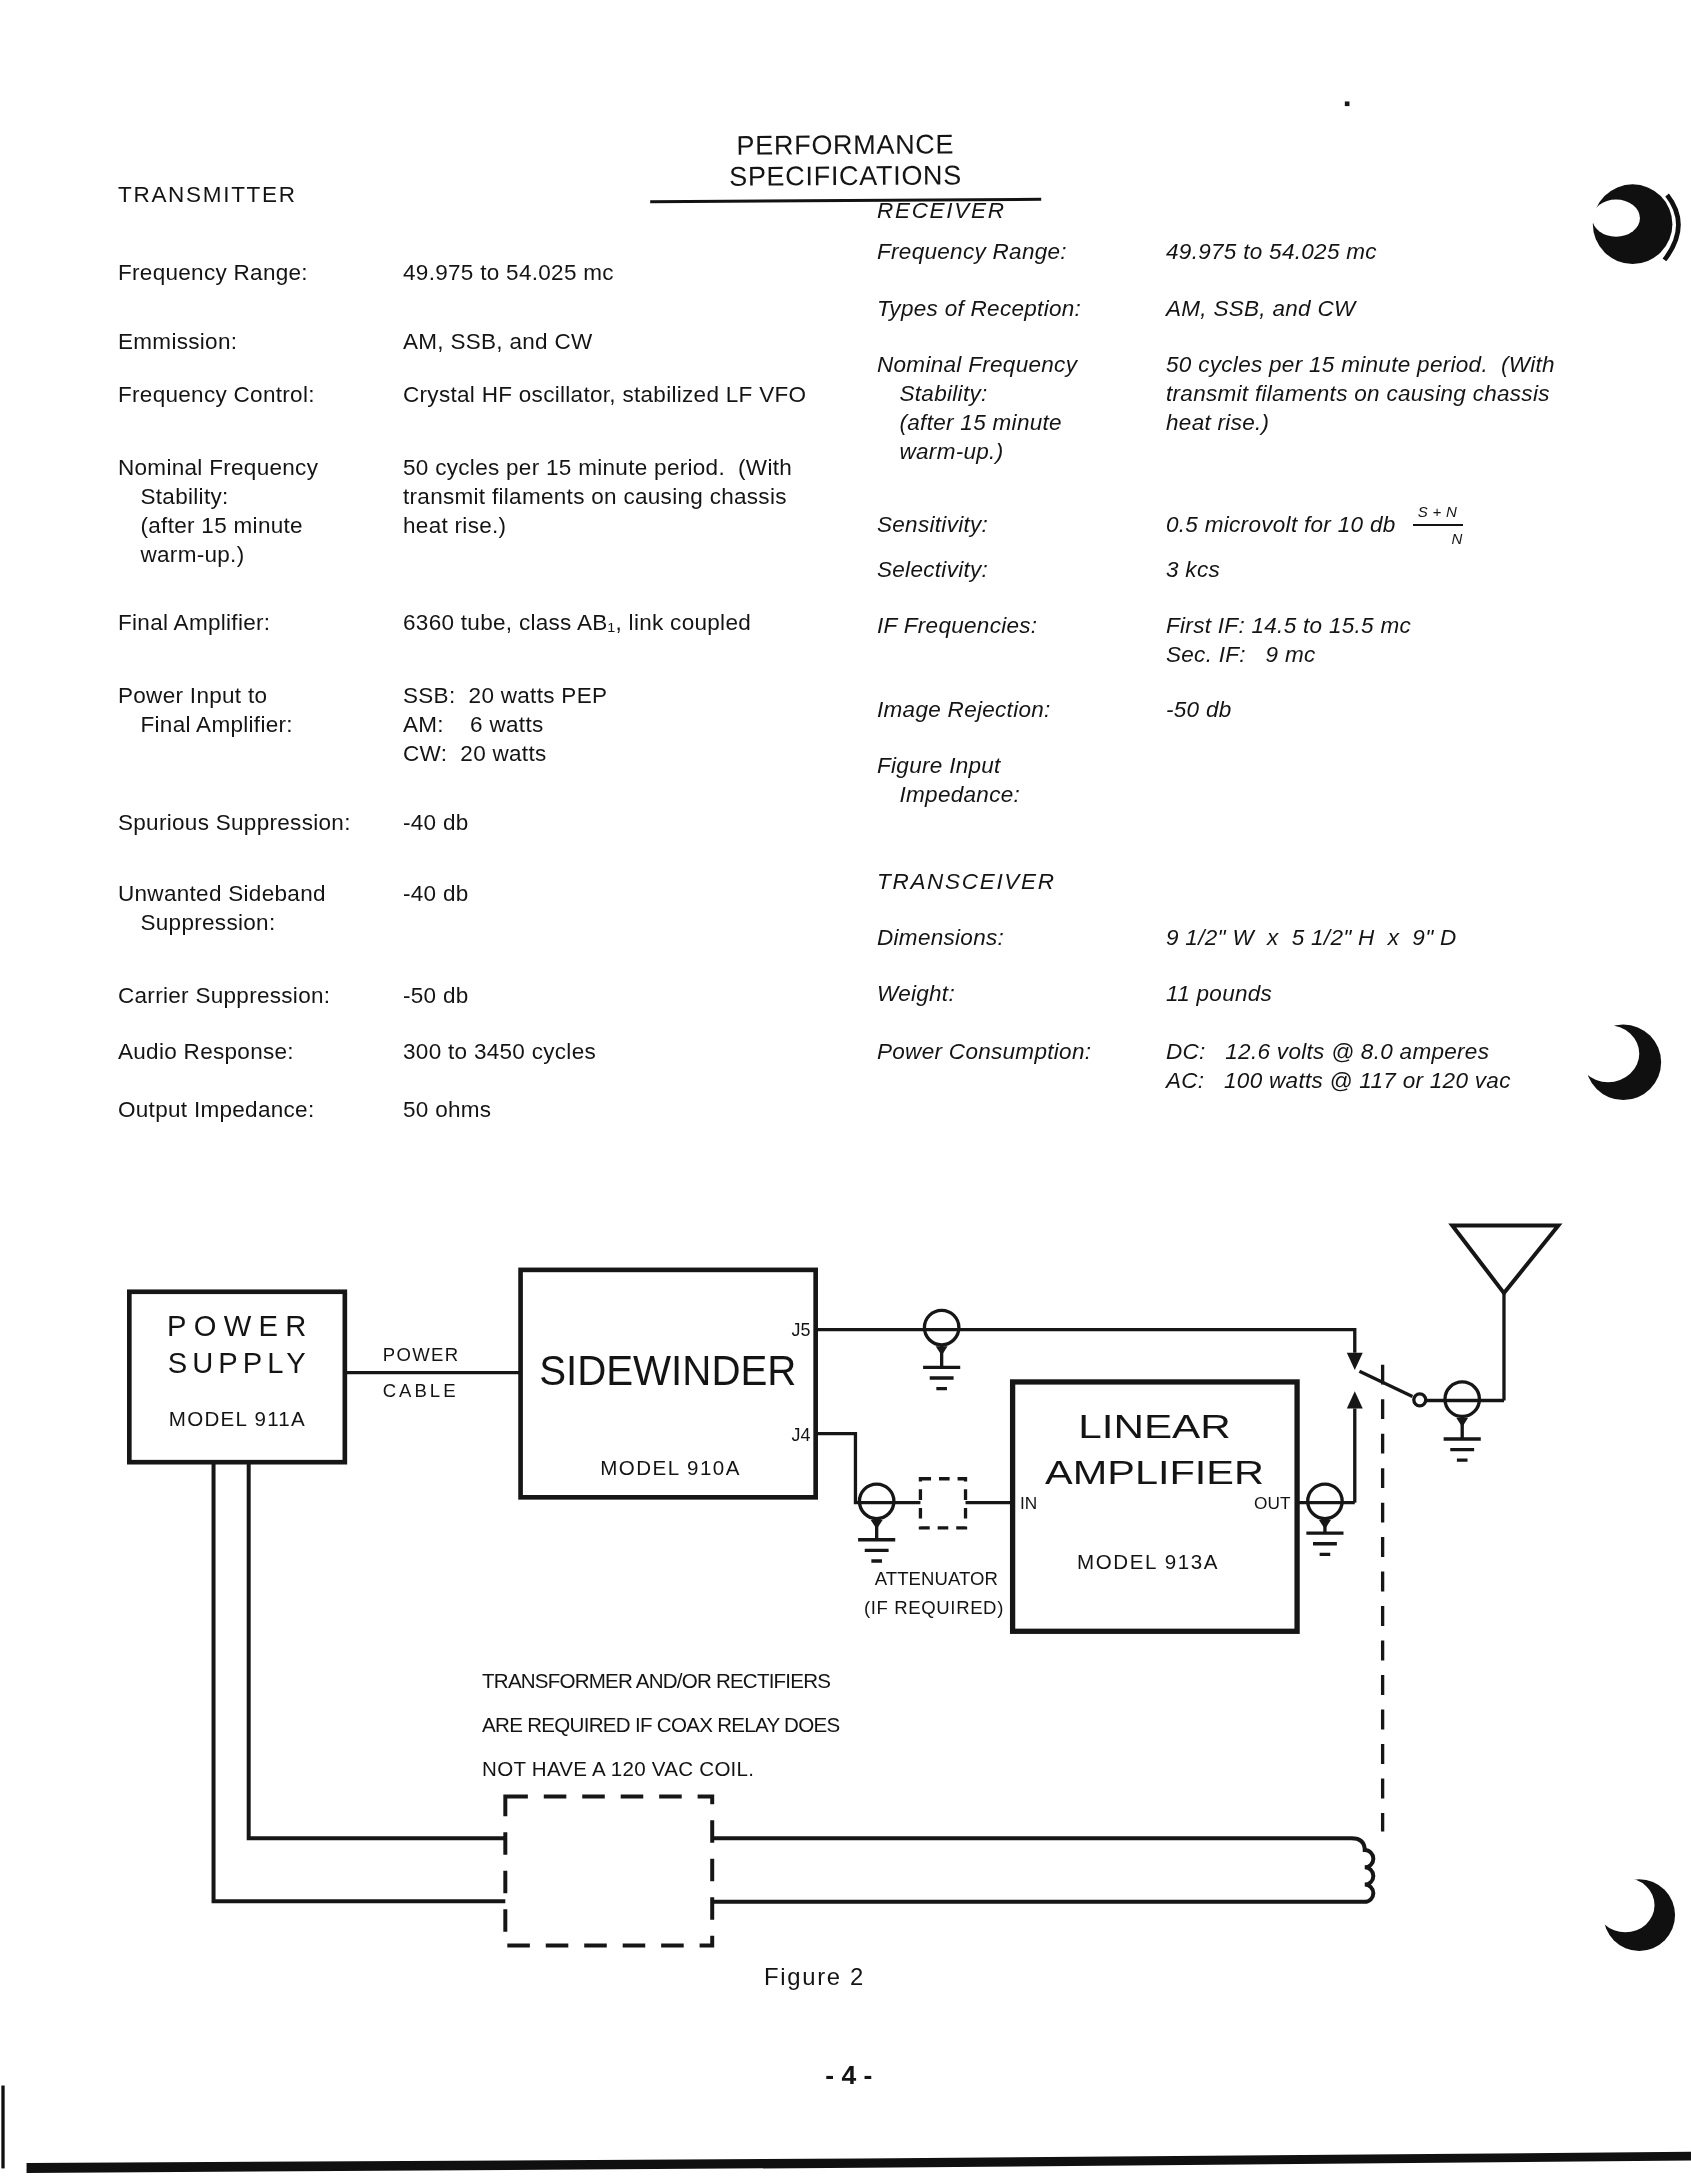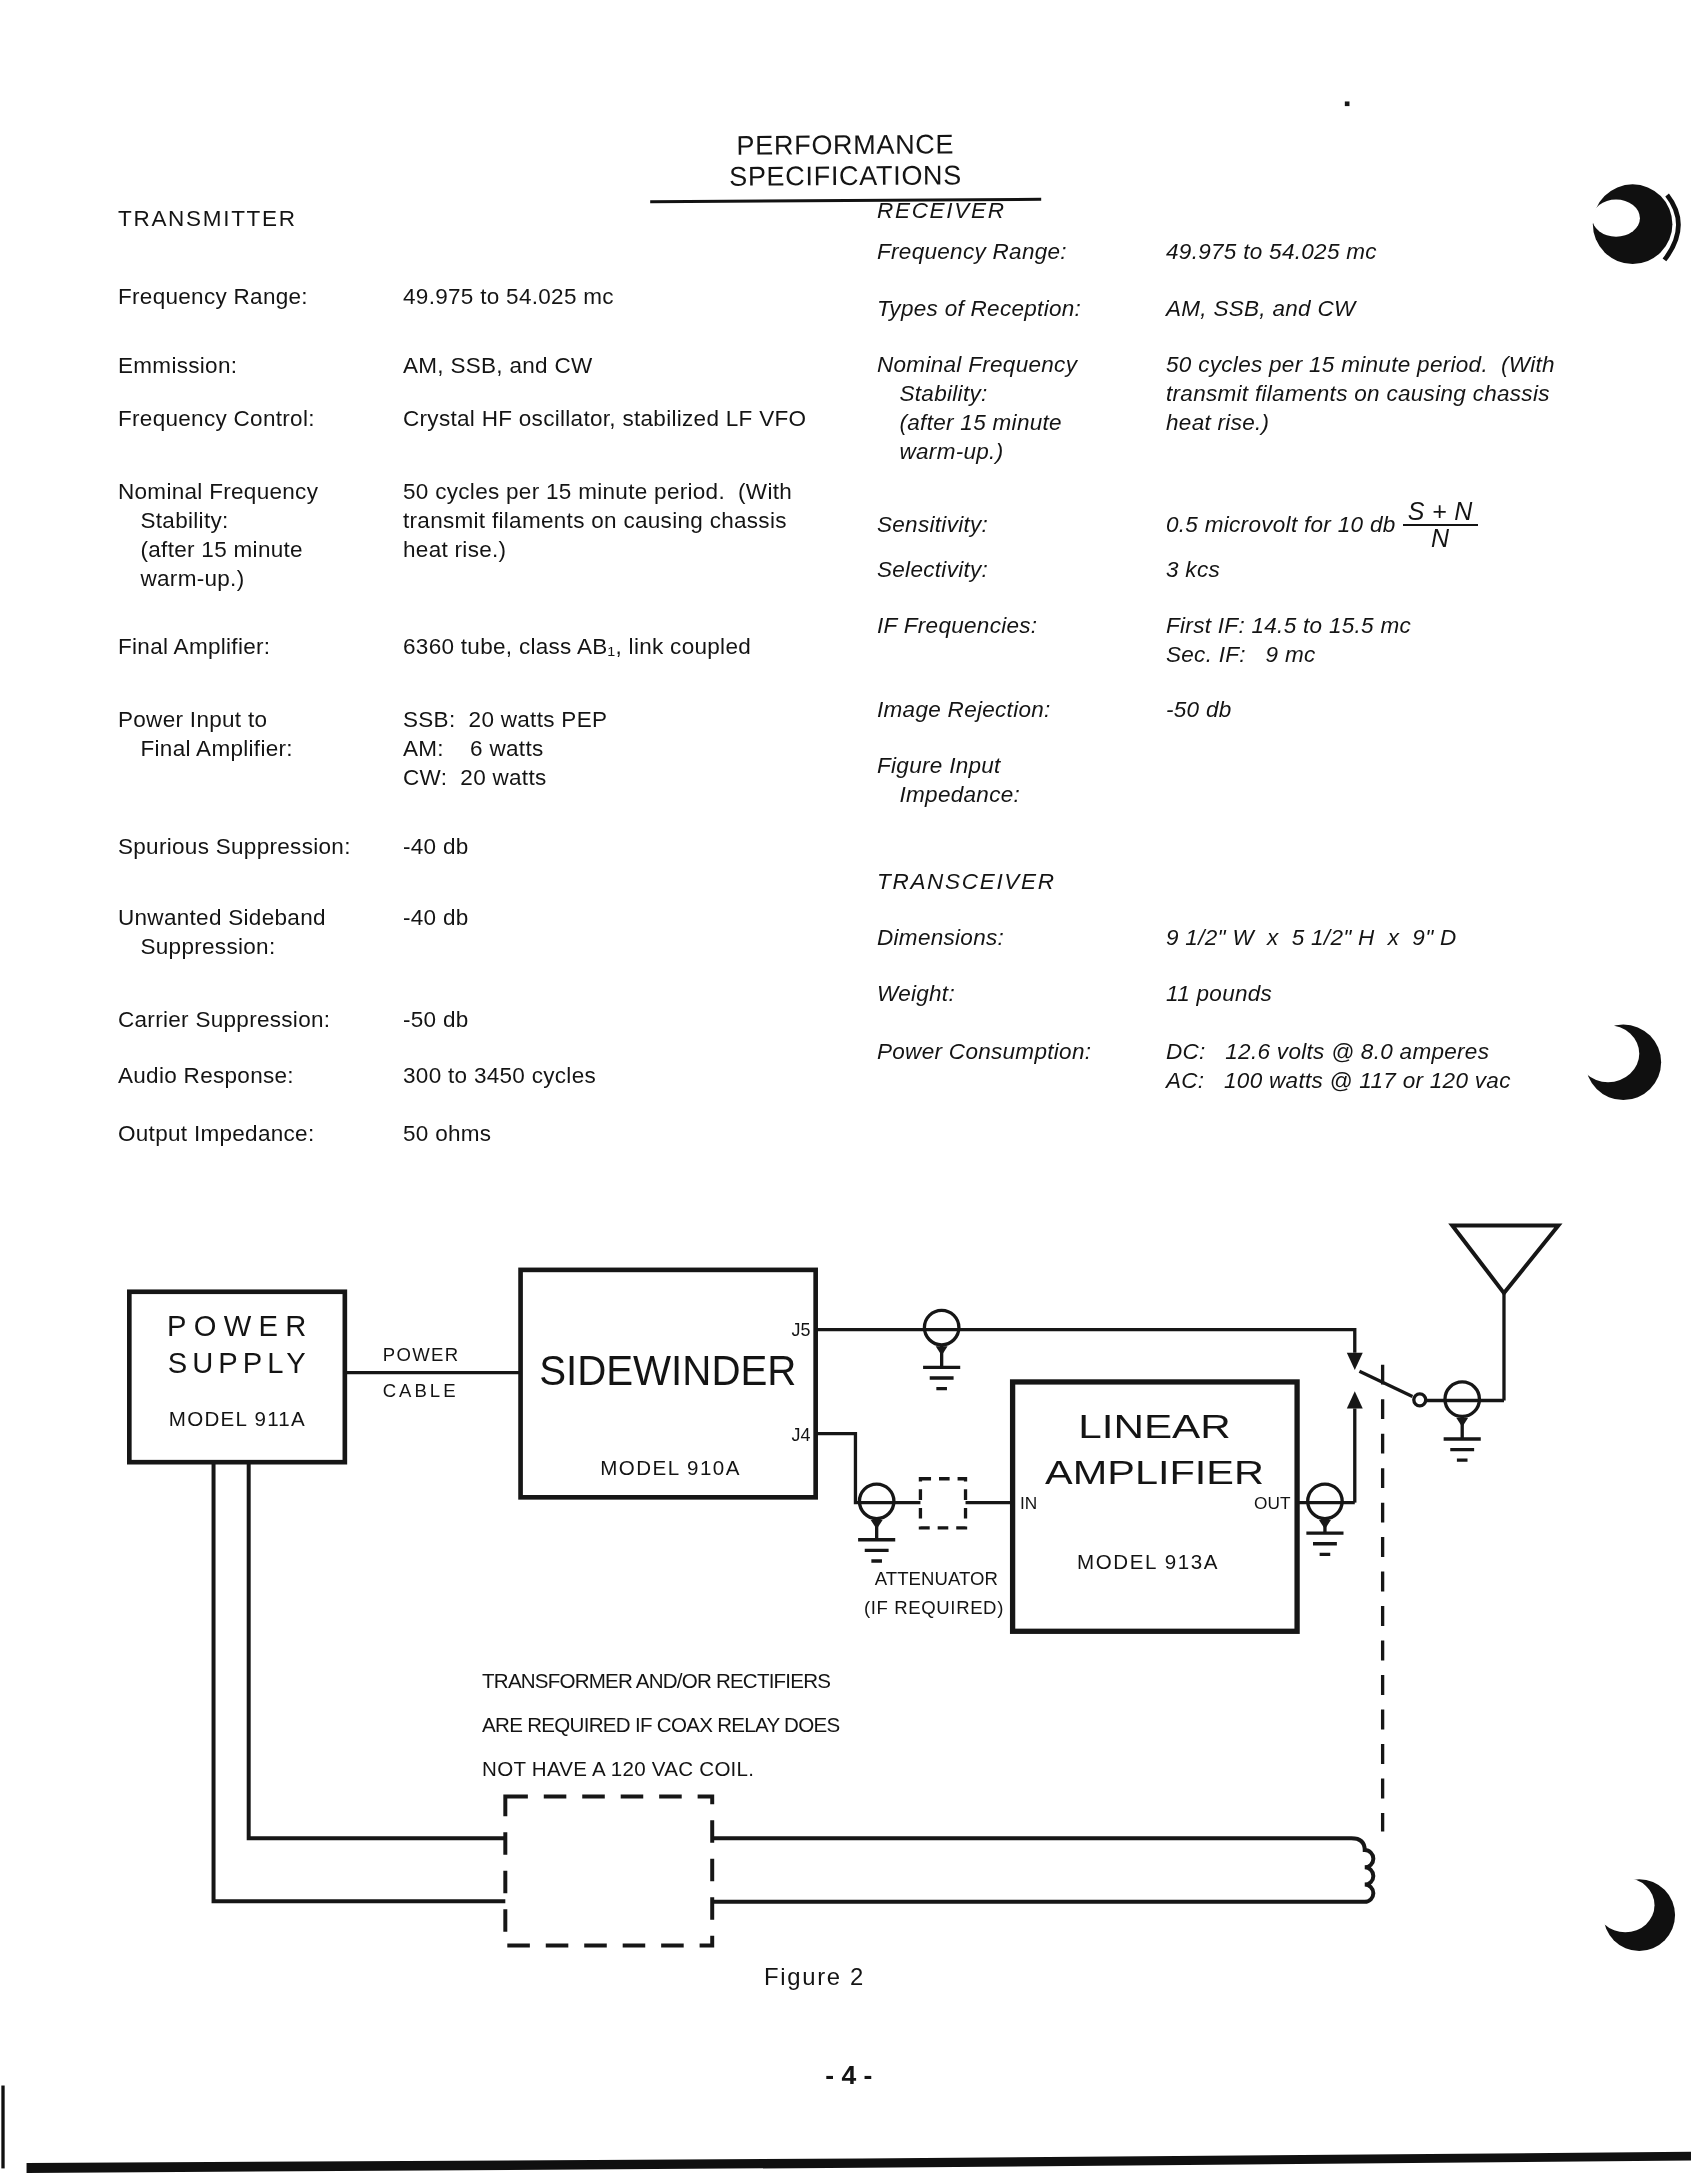--- a/index.html
+++ b/index.html
@@ -4,32 +4,32 @@
 <style>
   html,body{margin:0;padding:0;background:#e8e8e8;}
   .page{position:relative;width:1691px;height:2183px;background:#ffffff;overflow:hidden;
         font-family:"Liberation Sans", "DejaVu Sans", sans-serif;color:#141414;}
   
   .title-wrap{position:absolute;left:650px;top:130px;width:391px;text-align:center;
               font-size:27px;letter-spacing:0.7px;padding-bottom:6.6px;
               border-bottom:3.3px solid #121212;transform:rotate(-0.35deg);}
   
   .col{position:absolute;font-size:22.5px;line-height:29px;letter-spacing:0.3px;}
-  .col-left{left:118px;top:204px;width:743px;}
+  .col-left{left:118px;top:180px;width:743px;}
   .col-right{left:877px;top:196px;width:783px;font-style:italic;}
   .col h2{margin:0;font-size:22.5px;font-weight:400;letter-spacing:1.7px;line-height:29px;}
   .row{display:flex;align-items:flex-start;gap:32px;}
   .lbl{width:253px;flex:none;}
   .col-right .lbl{width:257px;}
   .val{flex:1;}
   .lbl div,.val div{white-space:pre;}
   .lbl div:nth-child(n+2){padding-left:22.5px;}
   
   .sens{display:flex;align-items:center;min-height:56px;}
-  .frac{display:inline-block;text-align:center;font-size:25px;line-height:25px;margin-left:7px;}
+  .frac{display:inline-block;text-align:right;font-size:15px;line-height:25px;margin-left:17px;}
   .frac .num{display:block;border-bottom:2px solid #141414;padding:0 5.3px;}
   .frac .den{display:block;}
   
   .diagram{position:absolute;left:0;top:0;width:1691px;height:2183px;}
   svg text{font-family:"Liberation Sans", "DejaVu Sans", sans-serif;fill:#141414;}
 </style>
 </head>
 <body>
 
 <div class="page">

